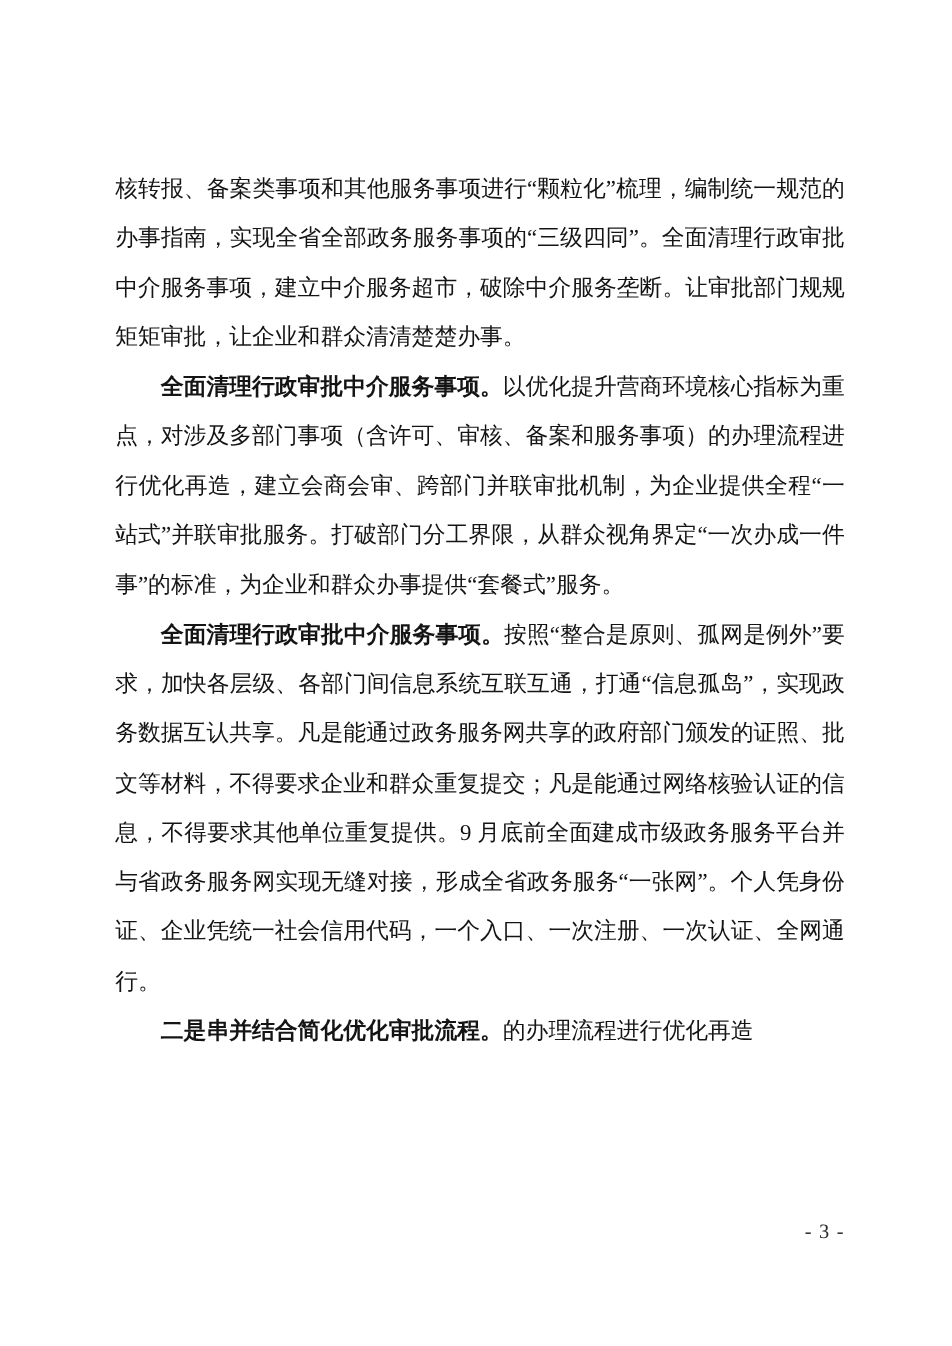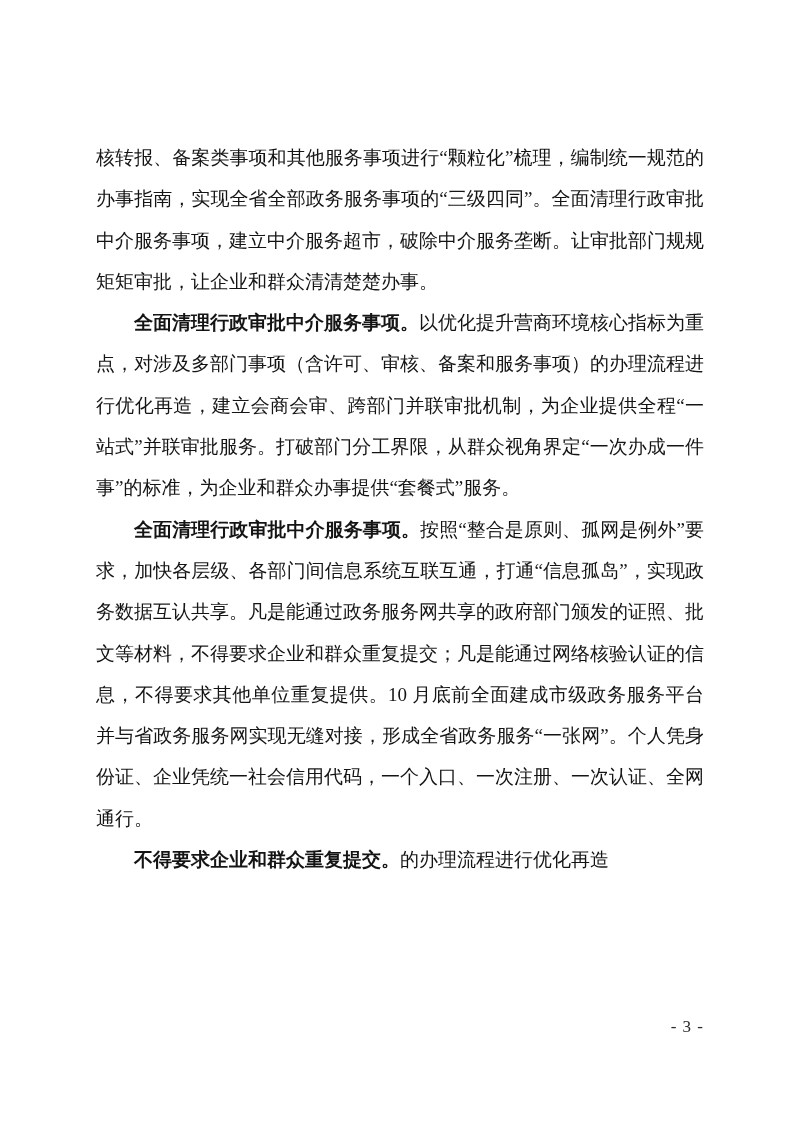--- a/index.html
+++ b/index.html
@@ -51,17 +51,17 @@
     font-family: "Liberation Serif", "DejaVu Serif", serif;
   }
 </style>
 </head>
 <body>
 
 <div class="page">
   <div class="content">
       <p class="doc-par"><span>核转报、备案类事项和其他服务事项进行“颗粒化”梳理，编制统一规范的办事指南，实现全省全部政务服务事项的“三级四同”。全面清理行政审批中介服务事项，建立中介服务超市，破除中介服务垄断。让审批部门规规矩矩审批，让企业和群众清清楚楚办事。</span></p>
       <p class="doc-par indent"><span class="lead">全面清理行政审批中介服务事项。</span><span>以优化提升营商环境核心指标为重点，对涉及多部门事项（含许可、审核、备案和服务事项）的办理流程进行优化再造，建立会商会审、跨部门并联审批机制，为企业提供全程“一站式”并联审批服务。打破部门分工界限，从群众视角界定“一次办成一件事”的标准，为企业和群众办事提供“套餐式”服务。</span></p>
-      <p class="doc-par indent"><span class="lead">全面清理行政审批中介服务事项。</span><span>按照“整合是原则、孤网是例外”要求，加快各层级、各部门间信息系统互联互通，打通“信息孤岛”，实现政务数据互认共享。凡是能通过政务服务网共享的政府部门颁发的证照、批文等材料，不得要求企业和群众重复提交；凡是能通过网络核验认证的信息，不得要求其他单位重复提供。10 月底前全面建成市级政务服务平台并与省政务服务网实现无缝对接，形成全省政务服务“一张网”。个人凭身份证、企业凭统一社会信用代码，一个入口、一次注册、一次认证、全网通行。</span></p>
-      <p class="doc-par indent"><span class="lead">不得要求企业和群众重复提交。</span><span>的办理流程进行优化再造</span></p>
+      <p class="doc-par indent"><span class="lead">全面清理行政审批中介服务事项。</span><span>按照“整合是原则、孤网是例外”要求，加快各层级、各部门间信息系统互联互通，打通“信息孤岛”，实现政务数据互认共享。凡是能通过政务服务网共享的政府部门颁发的证照、批文等材料，不得要求企业和群众重复提交；凡是能通过网络核验认证的信息，不得要求其他单位重复提供。9 月底前全面建成市级政务服务平台并与省政务服务网实现无缝对接，形成全省政务服务“一张网”。个人凭身份证、企业凭统一社会信用代码，一个入口、一次注册、一次认证、全网通行。</span></p>
+      <p class="doc-par indent"><span class="lead">二是串并结合简化优化审批流程。</span><span>的办理流程进行优化再造</span></p>
     </div>
   <div class="page-number">- 3 -</div>
 </div>
 
 </body></html>

